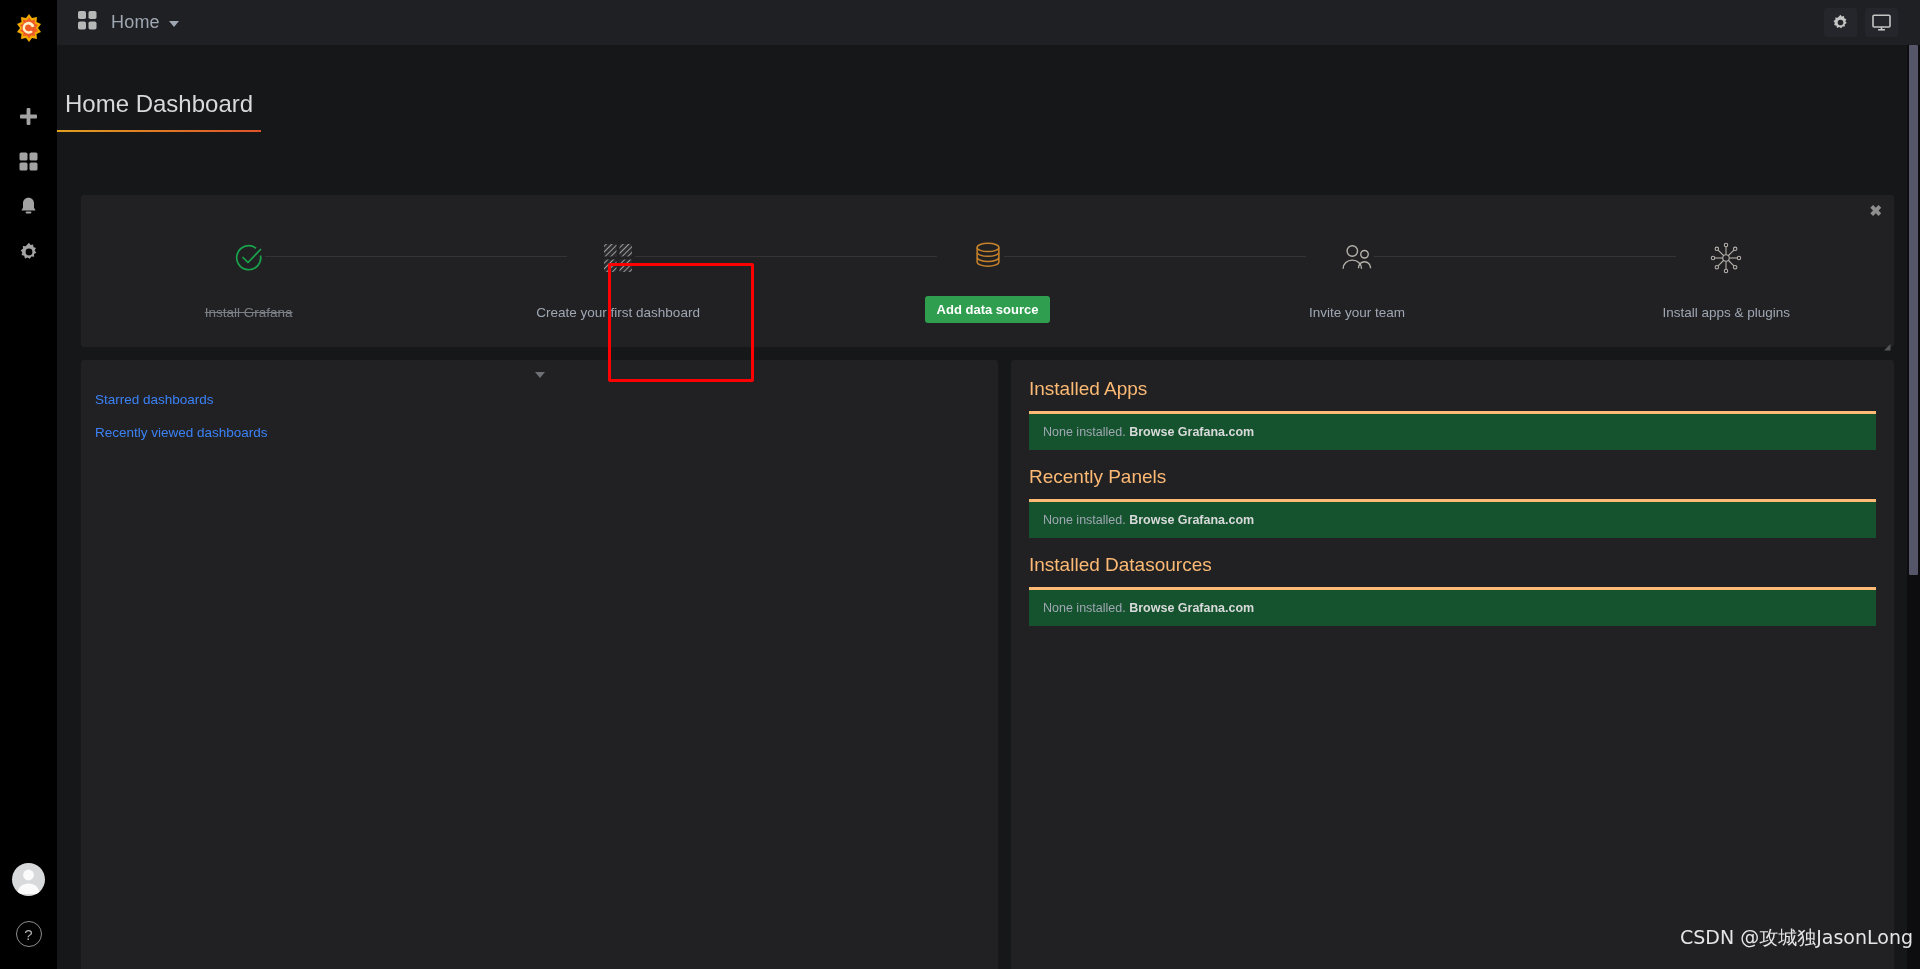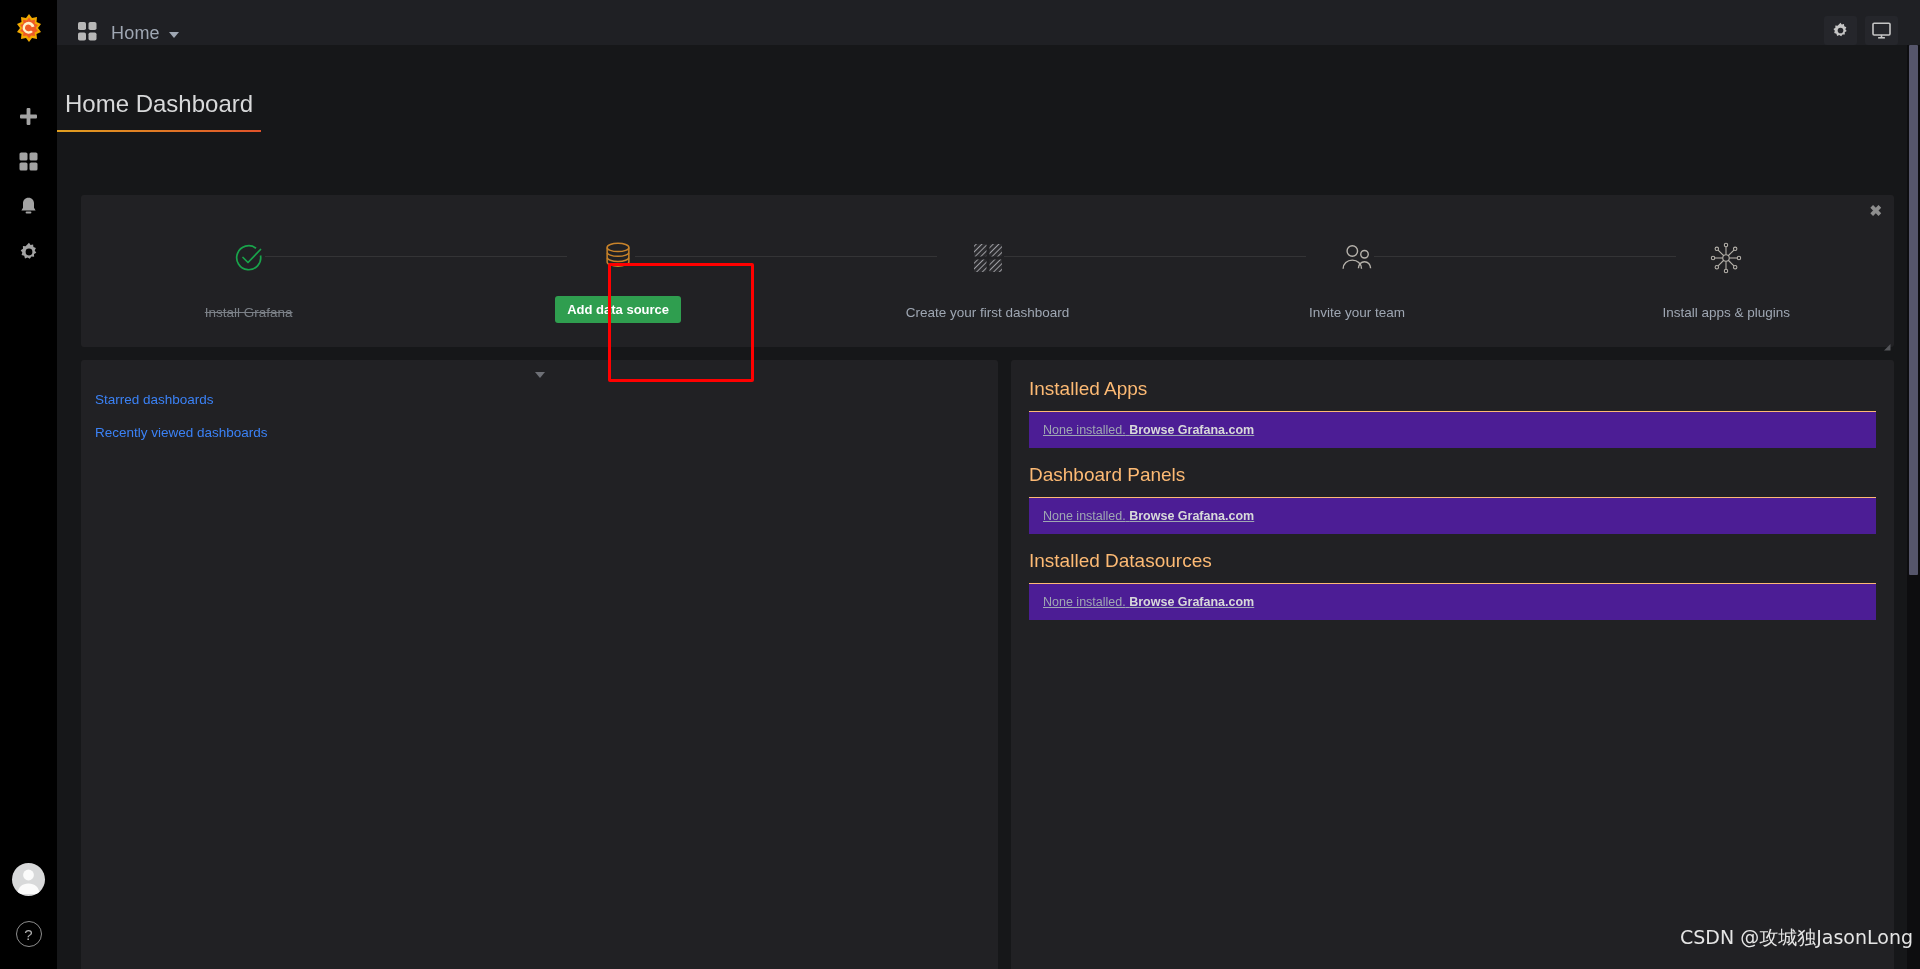--- a/index.html
+++ b/index.html
@@ -35,21 +35,21 @@
     width:26px; height:26px; border-radius:50%;
     border:1.5px solid #8e8e8e; color:#b0b0b0;
     display:flex; align-items:center; justify-content:center;
     font-size:15px; cursor:pointer;
   }
 
   
   #navbar {
     position:absolute; left:57px; top:0; right:0; height:45px;
     background:#1f2024;
-    display:flex; align-items:flex-end;
+    display:flex; align-items:center;
     z-index:20;
   }
   #breadcrumb { display:flex; align-items:center; margin-left:21px; cursor:pointer; }
   #breadcrumb-label {
     color:#9fa7b3; font-size:18px; margin-left:14px; letter-spacing:.2px;
   }
   #breadcrumb-caret {
     width:0;height:0;border-left:5px solid transparent;border-right:5px solid transparent;
     border-top:6px solid #9fa7b3; margin-left:9px; margin-top:3px;
   }
@@ -139,23 +139,23 @@
 
   #panel-right {
     position:absolute; left:954px; top:315px; right:26px; bottom:-40px;
     background:#212124; border-radius:3px;
     padding:14px 18px;
   }
   .sec-title {
     color:#fdba74; font-size:19px; margin-bottom:11px; margin-top:4px;
   }
   .sec-item {
-    background:#4c1d95; border-top:1px solid #fdba74;
+    background:#14532d; border-top:3px solid #fdba74;
     color:#9fa7b3; font-size:12.5px;
-    padding:11px 14px; margin-bottom:16px;text-decoration:underline;
+    padding:11px 14px; margin-bottom:16px;
   }
   .sec-item .lnk { color:#d8d9da; font-weight:bold; cursor:pointer; }
 
   
   #scrollbar-track {
     position:absolute; right:0; top:45px; width:13px; bottom:0;
     background:#0d0d0f; z-index:25;
   }
   #scrollbar-thumb {
     position:absolute; right:2px; top:0px; width:9px; height:530px;
@@ -270,52 +270,52 @@
 
       <div class="step">
         <div class="connector" style="left:55%; right:-45%;"></div>
         <div class="step-icon">
           <svg width="30" height="30" viewBox="0 0 30 30" fill="none" stroke="#19a44b" stroke-width="1.7">
             <path d="M26.5 12.5 A12 12 0 1 1 22 5.2"></path>
             <polyline points="9,14.5 14,19.5 26.5,6.5" stroke-linecap="round" stroke-linejoin="round"></polyline>
           </svg>
         </div>
         <div class="step-label done">Install Grafana</div>
-      </div>
-
-      <div class="step">
-        <div class="connector" style="left:55%; right:-45%;"></div>
-        <div class="step-icon">
-          <svg width="34" height="34" viewBox="0 0 36 36" fill="none" stroke="#c8832a" stroke-width="1.6">
-            <ellipse cx="18" cy="10" rx="11.5" ry="4.4"></ellipse>
-            <path d="M6.5 10 v5 c0 2.4 5.1 4.4 11.5 4.4 s11.5 -2 11.5 -4.4 v-5"></path>
-            <path d="M6.5 15.5 v5 c0 2.4 5.1 4.4 11.5 4.4 s11.5 -2 11.5 -4.4 v-5"></path>
-            <path d="M6.5 21 v4.4 c0 2.4 5.1 4.4 11.5 4.4 s11.5 -2 11.5 -4.4 v-4.4"></path>
-          </svg>
-        </div>
-        <button class="cta-btn">Add data source</button>
       </div>
 
       <div class="step">
         <div class="connector" style="left:55%; right:-45%;"></div>
         <div class="step-icon">
           <svg width="32" height="32" viewBox="0 0 32 32">
             <defs>
               <pattern id="hatch" patternUnits="userSpaceOnUse" width="4" height="4" patternTransform="rotate(45)">
                 <rect width="4" height="4" fill="#2b2b2e"></rect>
                 <line x1="0" y1="0" x2="0" y2="4" stroke="#9b9ba0" stroke-width="2"></line>
               </pattern>
             </defs>
             <rect x="2" y="2" width="12.5" height="12.5" rx="1.3" fill="url(#hatch)"></rect>
             <rect x="17.5" y="2" width="12.5" height="12.5" rx="1.3" fill="url(#hatch)"></rect>
             <rect x="2" y="17.5" width="12.5" height="12.5" rx="1.3" fill="url(#hatch)"></rect>
             <rect x="17.5" y="17.5" width="12.5" height="12.5" rx="1.3" fill="url(#hatch)"></rect>
           </svg>
         </div>
         <div class="step-label">Create your first dashboard</div>
+      </div>
+
+      <div class="step">
+        <div class="connector" style="left:55%; right:-45%;"></div>
+        <div class="step-icon">
+          <svg width="34" height="34" viewBox="0 0 36 36" fill="none" stroke="#c8832a" stroke-width="1.6">
+            <ellipse cx="18" cy="10" rx="11.5" ry="4.4"></ellipse>
+            <path d="M6.5 10 v5 c0 2.4 5.1 4.4 11.5 4.4 s11.5 -2 11.5 -4.4 v-5"></path>
+            <path d="M6.5 15.5 v5 c0 2.4 5.1 4.4 11.5 4.4 s11.5 -2 11.5 -4.4 v-5"></path>
+            <path d="M6.5 21 v4.4 c0 2.4 5.1 4.4 11.5 4.4 s11.5 -2 11.5 -4.4 v-4.4"></path>
+          </svg>
+        </div>
+        <button class="cta-btn">Add data source</button>
       </div>
 
       <div class="step">
         <div class="connector" style="left:55%; right:-45%;"></div>
         <div class="step-icon">
           <svg width="34" height="30" viewBox="0 0 36 32" fill="none" stroke="#b6b2ab" stroke-width="1.5">
             <circle cx="13" cy="8.5" r="5.6"></circle>
             <path d="M3.2 27.5 c0 -5.6 4.4 -9.2 9.8 -9.2 s9.8 3.6 9.8 9.2"></path>
             <circle cx="26" cy="12" r="4"></circle>
             <path d="M19.5 27 c0 -4.3 3 -7 6.5 -7 s6.5 2.7 6.5 7"></path>
@@ -370,21 +370,21 @@
   </div>
 
   <div id="panel-right">
 
     <div class="sec-title">Installed Apps</div>
     <div class="sec-item">
       <span>None installed.</span>
       <span class="lnk">Browse Grafana.com</span>
     </div>
 
-    <div class="sec-title">Dashboard Panels</div>
+    <div class="sec-title">Recently Panels</div>
     <div class="sec-item">
       <span>None installed.</span>
       <span class="lnk">Browse Grafana.com</span>
     </div>
 
     <div class="sec-title">Installed Datasources</div>
     <div class="sec-item">
       <span>None installed.</span>
       <span class="lnk">Browse Grafana.com</span>
     </div>

